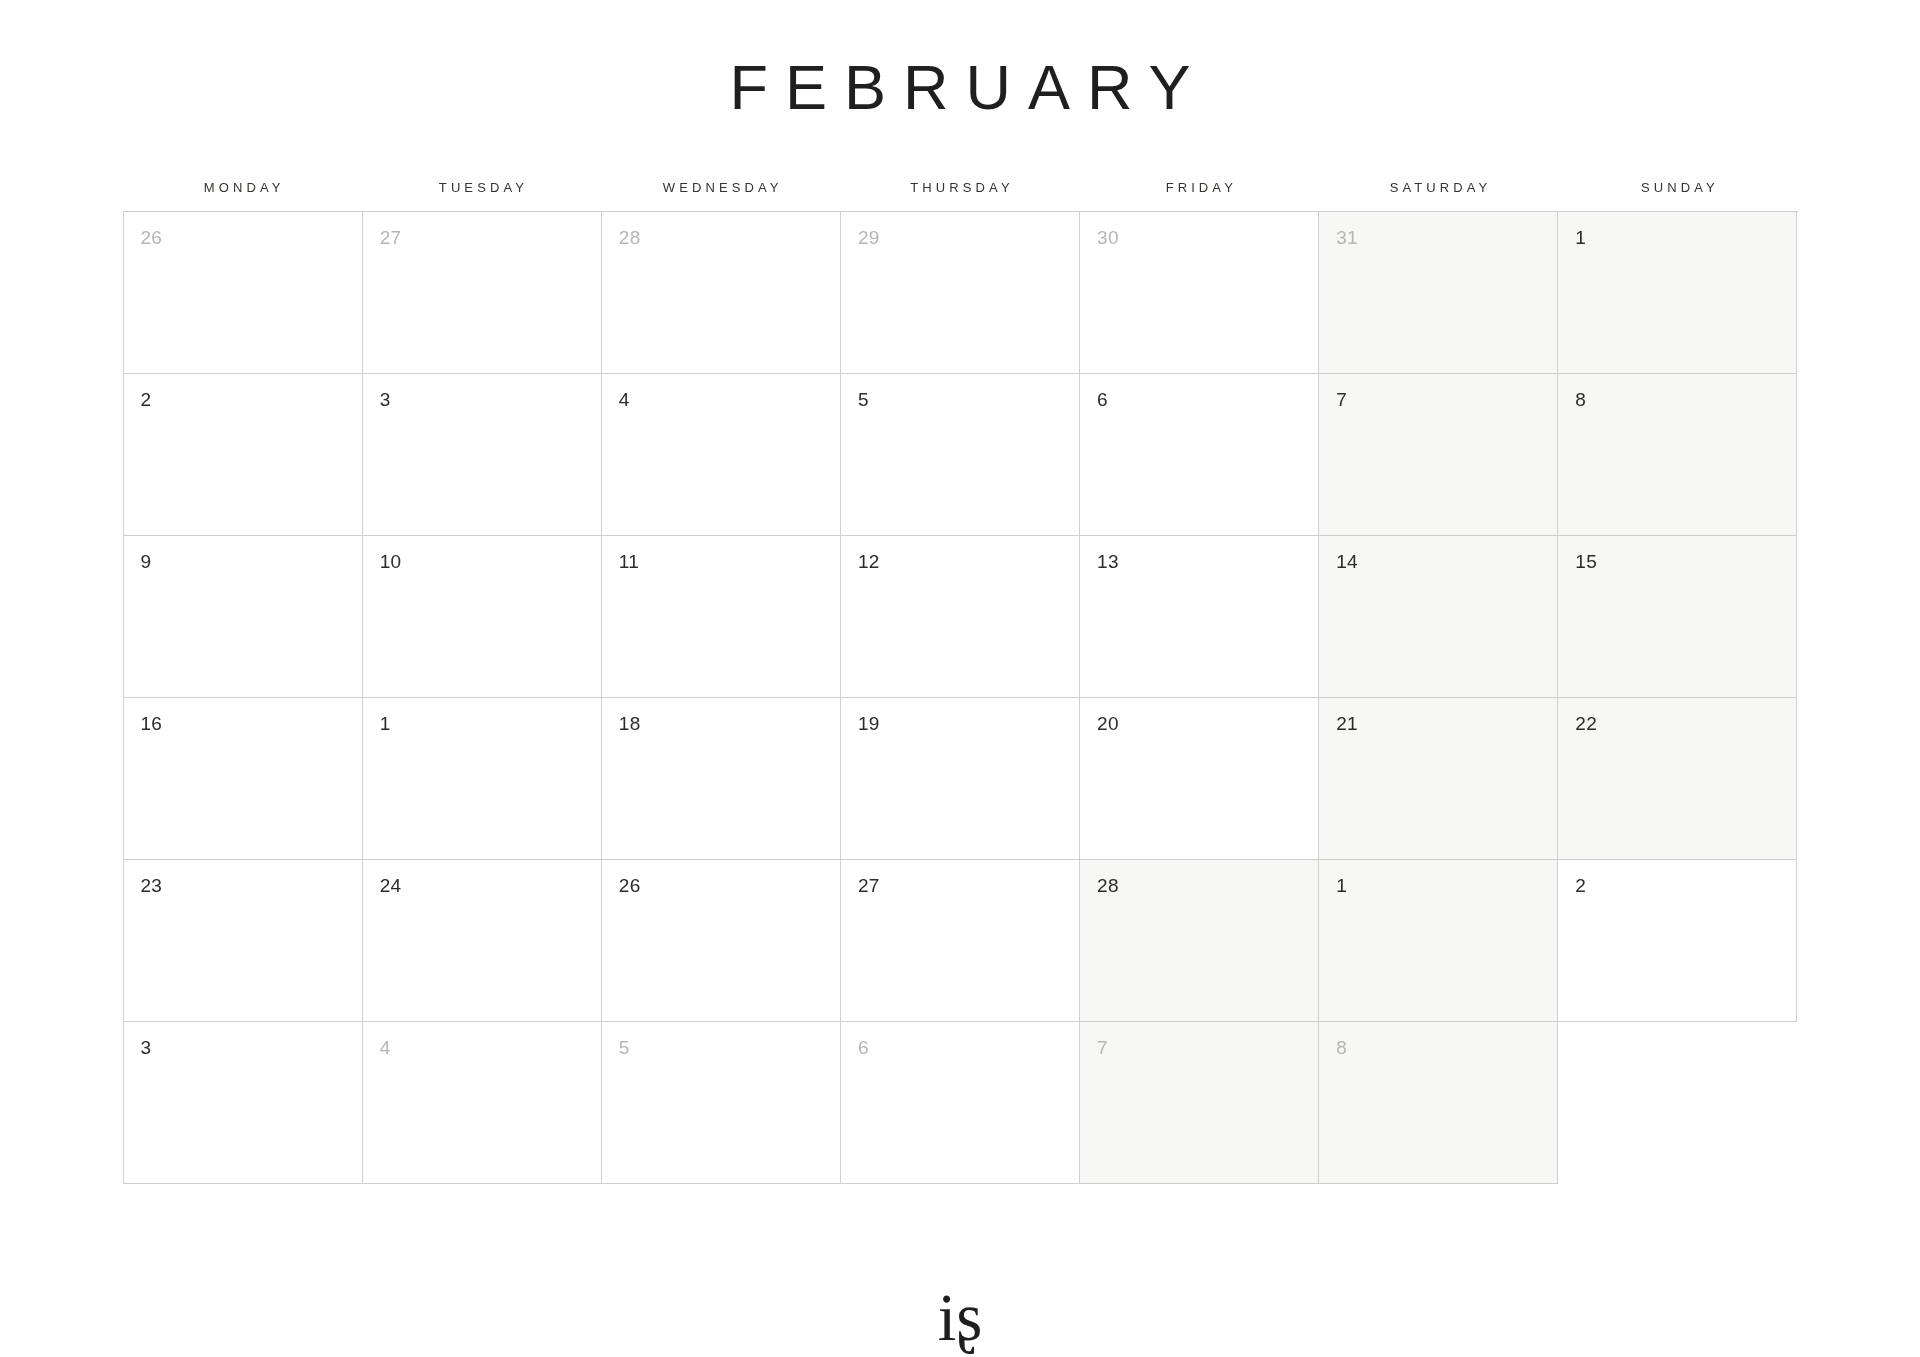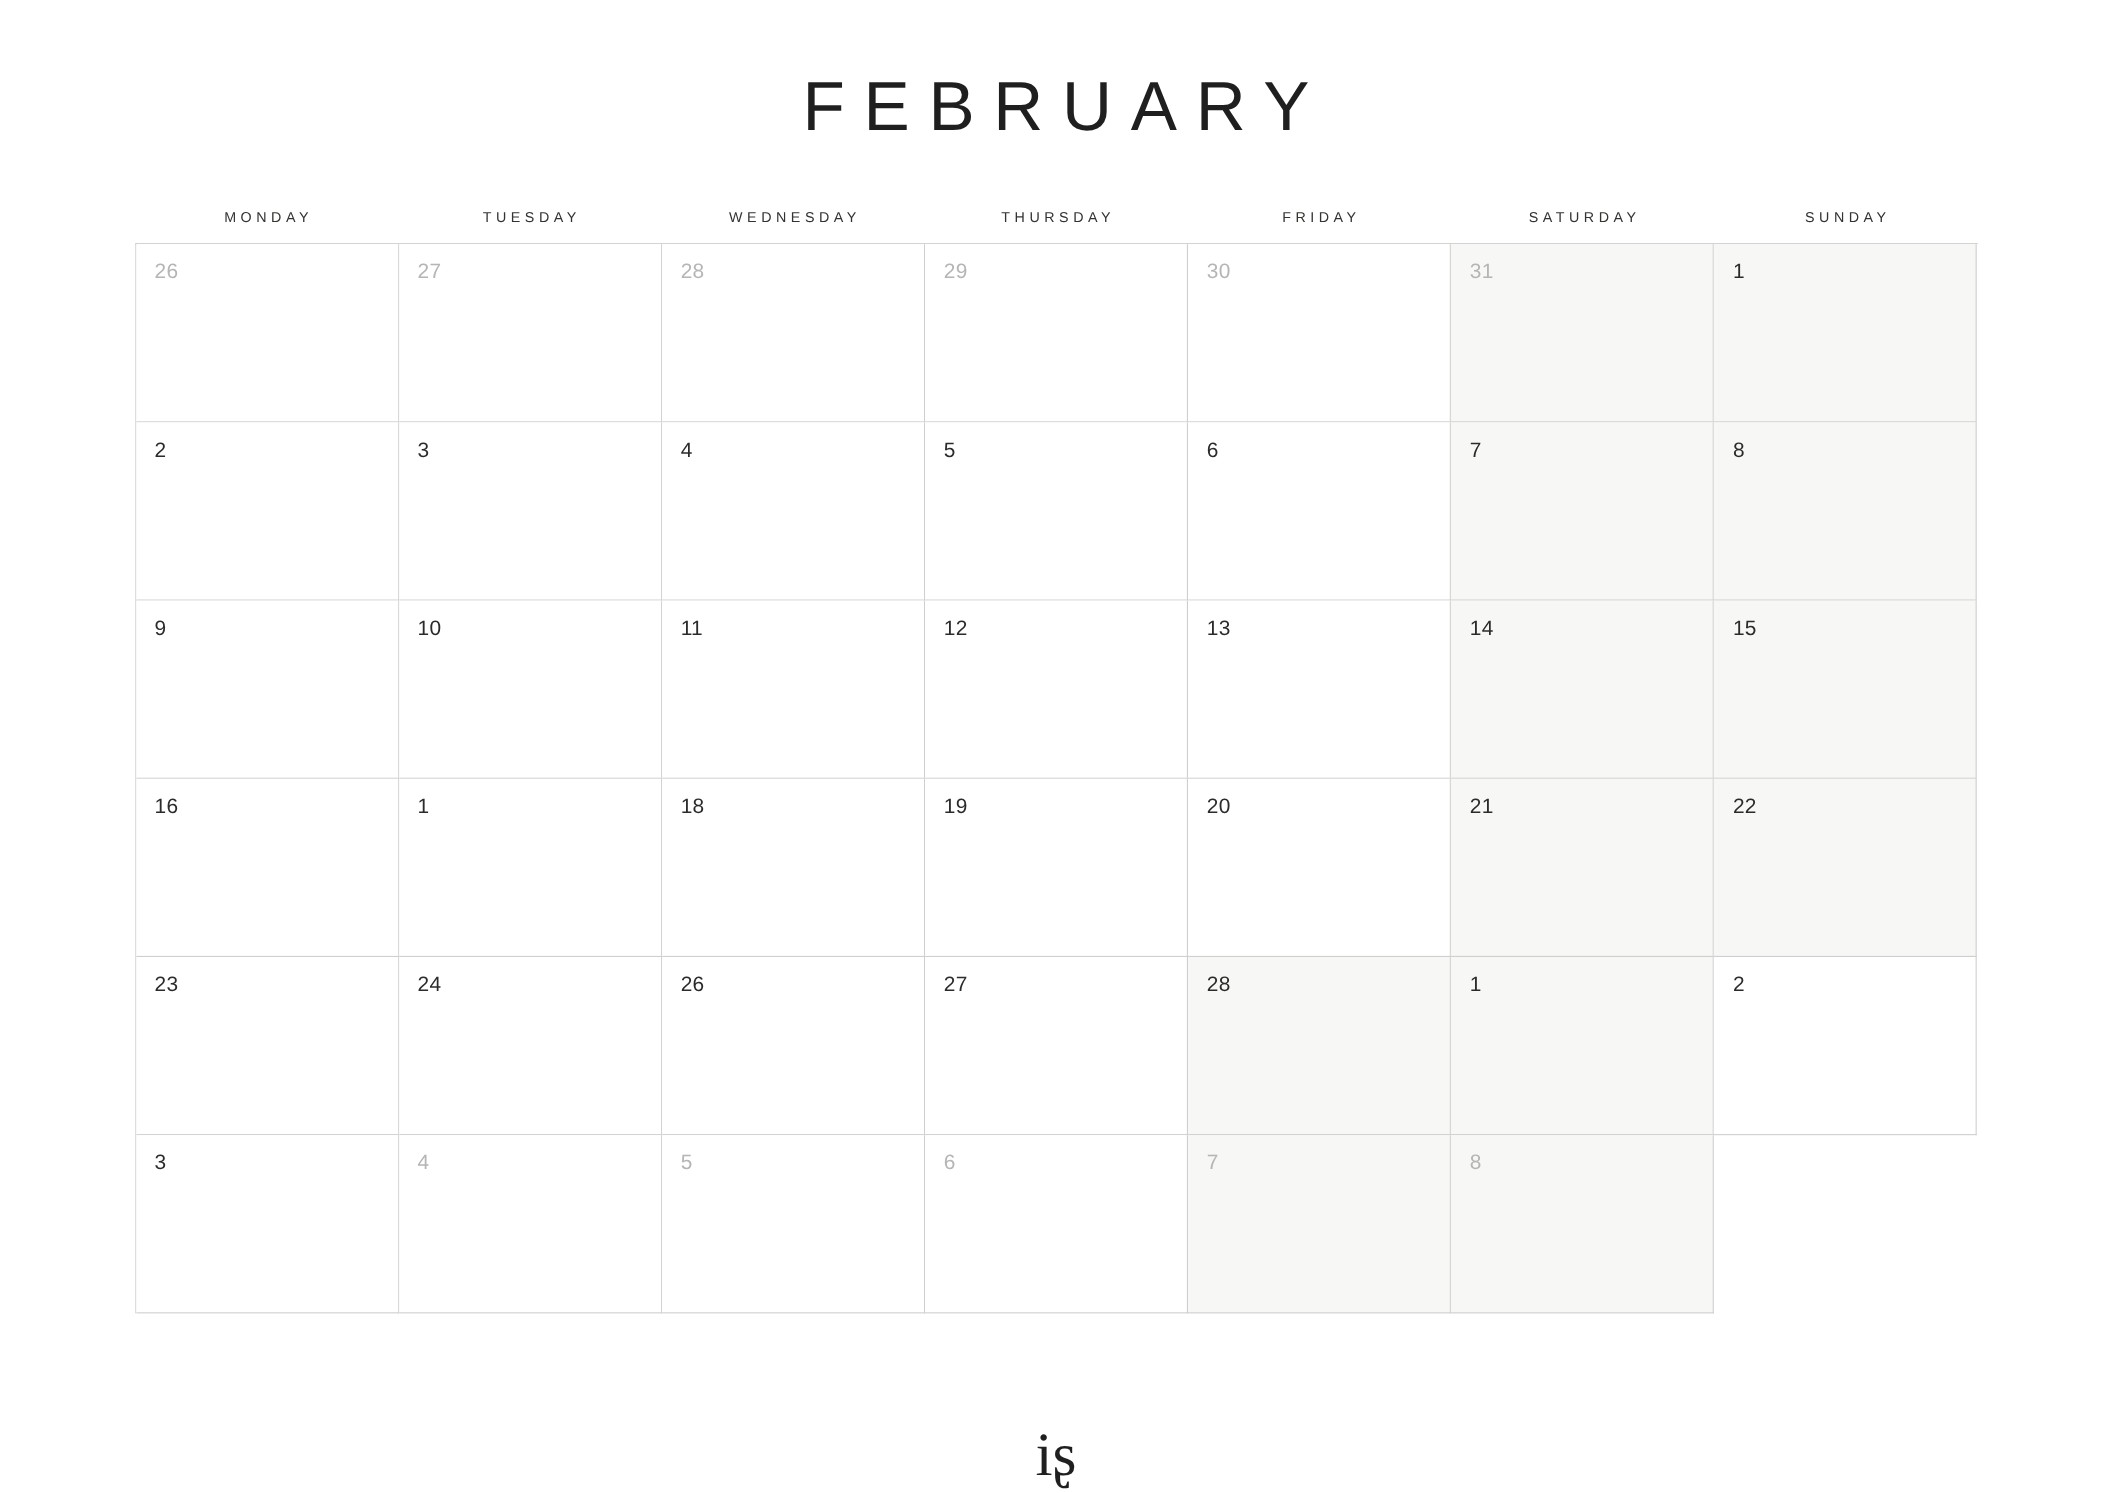--- a/index.html
+++ b/index.html
@@ -12,21 +12,21 @@
     height: 1357px;
     font-family: "Liberation Sans", sans-serif;
     color: #2b2b2b;
     overflow: hidden;
     position: relative;
   }
   .page {
     width: 1920px;
     height: 1357px;
     box-sizing: border-box;
-    padding: 14px;
+    padding: 4px;
     position: relative;
   }
 
   
   .month-title {
     text-align: center;
     font-size: 63px;
     font-weight: 400;
     letter-spacing: 17px;
     color: #1f1f1f;
@@ -89,21 +89,21 @@
   }
 
   
   .footer-mark {
     position: absolute;
     left: 0;
     right: 0;
     bottom: 6px;
     text-align: center;
     font-family: "Liberation Serif", serif;
-    font-size: 56px;
+    font-size: 67px;
     color: #1f1f1f;
     line-height: 1;
     letter-spacing: 0;
   }
 </style>
 </head>
 <body>
 
 <div class="page">
 

